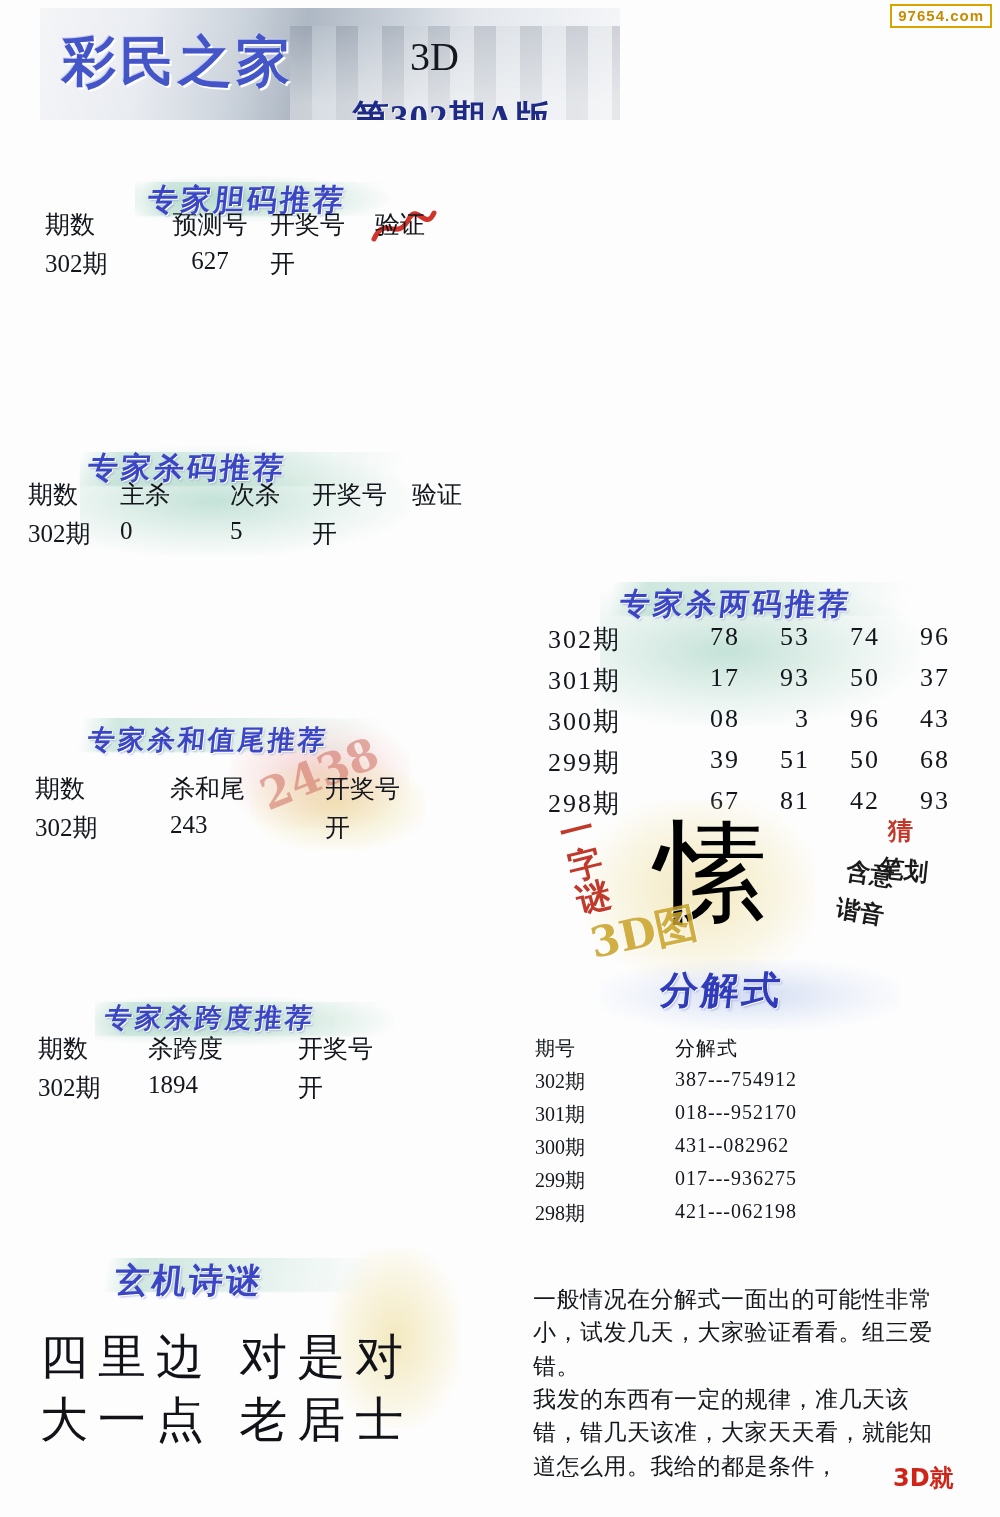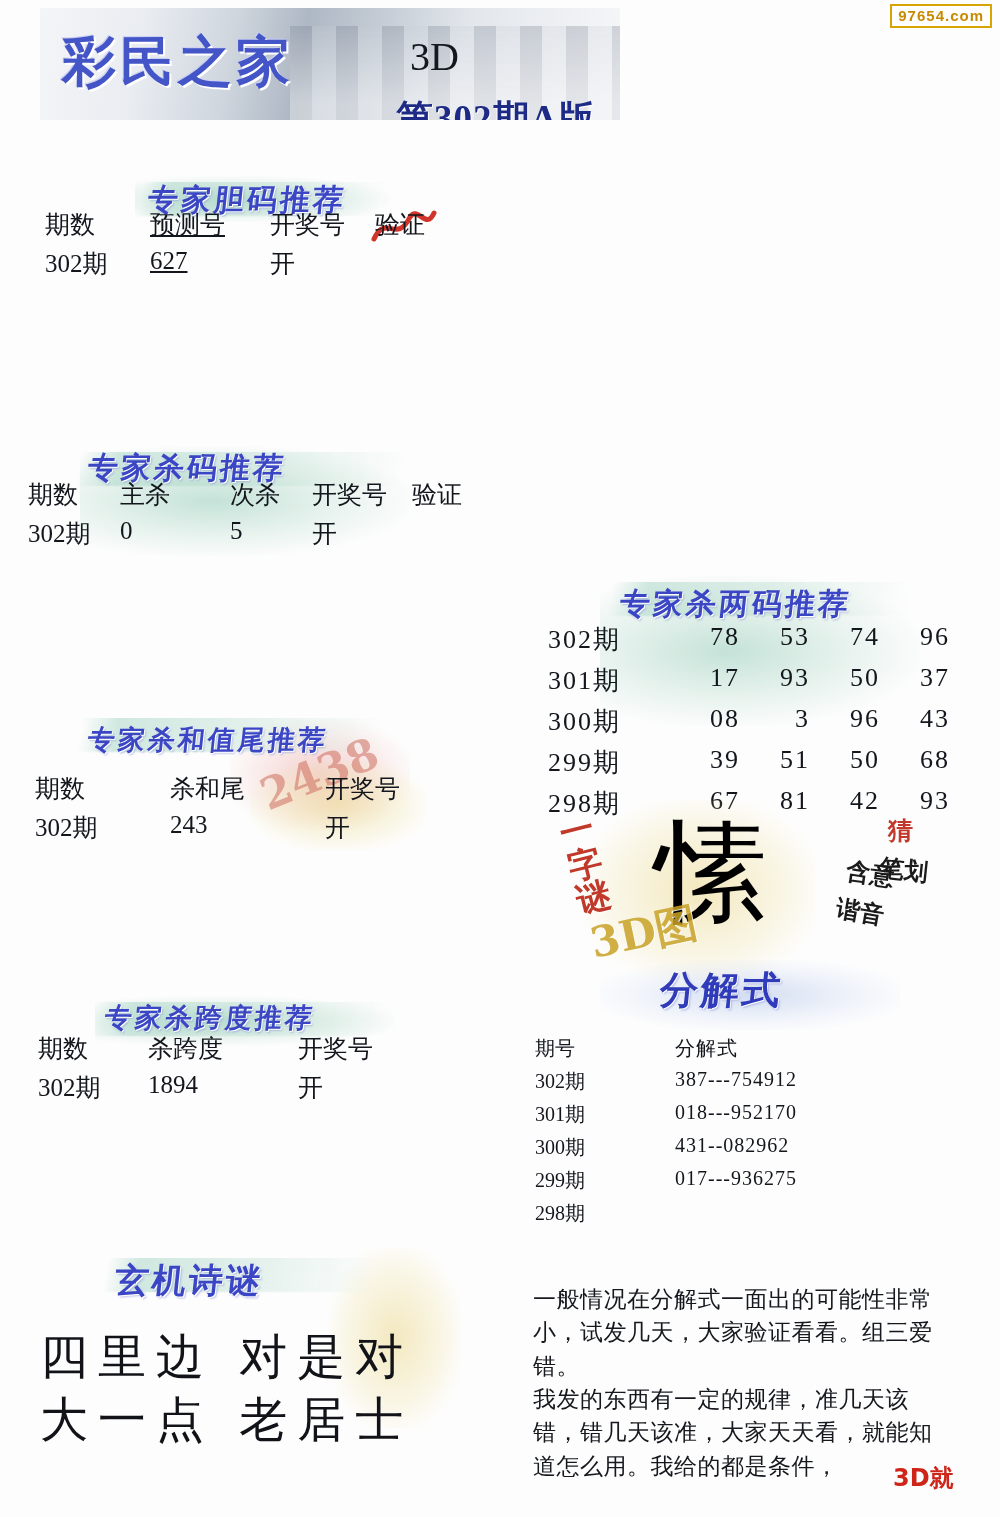--- a/index.html
+++ b/index.html
@@ -81,21 +81,20 @@
   .hdr-issue {
     position: absolute;
     left: 312px;
     top: 86px;
     font-size: 37px;
     color: #1e2b86;
     font-weight: bold;
     letter-spacing: 1px;
     z-index: 3;
     text-shadow: 1px 1px 0 #ffffff;
-    margin-left: 44px;
   }
 
   
   .stamp {
     position: absolute;
     font-size: 30px;
     font-weight: bold;
     color: #3b46c4;
     letter-spacing: 3px;
     font-family: "DejaVu Serif", serif;
@@ -140,21 +139,21 @@
     font-family: "Liberation Serif", serif;
     white-space: nowrap;
   }
   .tbl .row { display: flex; }
   .tbl .row + .row { margin-top: 6px; }
   .tbl .c { display: inline-block; }
 
   
   #t-danma { left: 45px; top: 208px; }
   #t-danma .c1 { width: 105px; }
-  #t-danma .c2 { width: 120px; text-align: left; text-decoration: underline; }
+  #t-danma .c2 { width: 120px; text-align: center; }
   #t-danma .c3 { width: 105px; }
   #t-danma .c4 { width: 70px; }
 
   #t-shama { left: 28px; top: 478px; }
   #t-shama .c1 { width: 92px; }
   #t-shama .c2 { width: 110px; }
   #t-shama .c3 { width: 82px; }
   #t-shama .c4 { width: 100px; }
   #t-shama .c5 { width: 60px; }
 
@@ -468,20 +467,21 @@
     <div class="row">
       <span class="c c1">300期</span>
       <span class="c c2">431--082962</span>
     </div>
     <div class="row">
       <span class="c c1">299期</span>
       <span class="c c2">017---936275</span>
     </div>
     <div class="row">
       <span class="c c1">298期</span>
+      <span class="c c2">421---062198</span>
     </div>
   </div>
 
   <div class="wash yellow" style="left:330px; top:1248px; width:130px; height:180px;"></div>
   <div class="ribbon" style="left:105px; top:1258px; width:270px;"></div>
   <div class="stamp" style="left:115px; top:1258px; font-size:34px;">玄机诗谜</div>
   <div class="poem">四里边 对是对
 大一点 老居士</div>
 
   <div class="note">一般情况在分解式一面出的可能性非常小，试发几天，大家验证看看。组三爱错。

